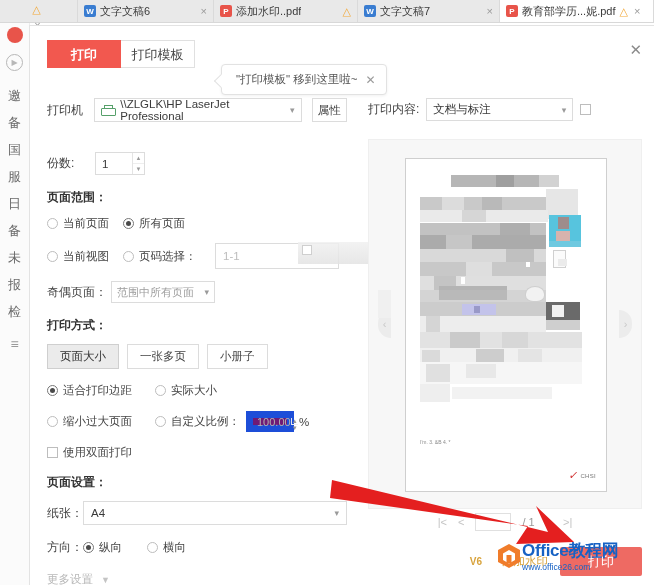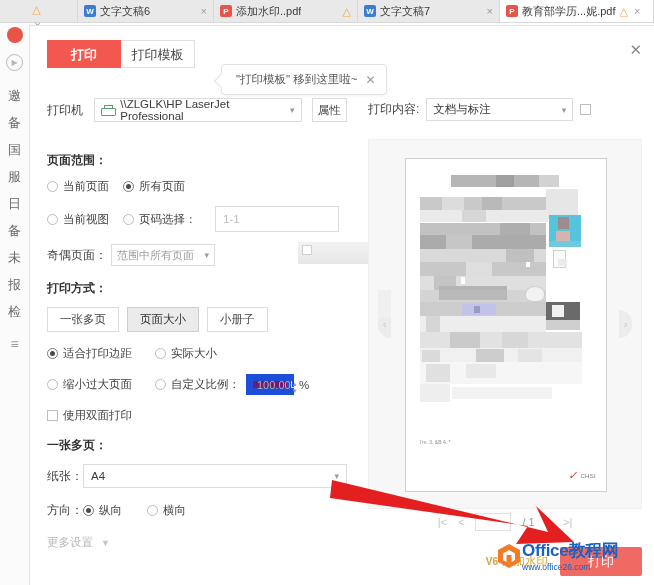--- a/index.html
+++ b/index.html
@@ -254,21 +254,21 @@
     display:flex; align-items:center; justify-content:center; gap:11px;
     color:#c4c4c4; font-size:11px;
   }
   .pager .pg-input {
     width:36px;height:18px;border:1px solid #e0e0e0;background:#fff;
   }
   .pg-sep { color:#9a9a9a; font-size:11px; }
 
   
   .bottom { position:absolute; left:338px; top:521px; width:274px; display:flex; align-items:center; justify-content:flex-end; gap:12px; }
-  .addwm { display:flex; align-items:center; gap:4px; color:#d8a33c; font-size:11.5px; }
+  .addwm { display:flex; align-items:center; gap:20px; color:#d8a33c; font-size:11.5px; }
   .vip {
     display:inline-flex; align-items:center; justify-content:center;
     color:#d8a33c; font-size:10px; font-weight:bold;
   }
   .printbtn {
     width:82px;height:29px; background:#ee6a63; color:#fff;
     display:flex;align-items:center;justify-content:center;
     font-size:13px; border-radius:2px;
   }
 
@@ -363,20 +363,30 @@
     <div class="row" style="margin-bottom:30px;">
       <span class="lbl" style="width:48px;">打印机</span>
       <div class="field printer-field">
         <span class="printer-icon"></span>
         <span>\\ZLGLK\HP LaserJet Professional</span>
         <span class="caret">▾</span>
       </div>
       <div class="prop-btn" style="margin-left:10px;">属性</div>
     </div>
 
+    <div class="row" style="margin-bottom:2px;">
+      <span class="lbl" style="width:48px;">份数:</span>
+      <div class="spin">
+        <span class="val">1</span>
+        <span class="arrows">
+          <i>▲</i>
+          <i>▼</i>
+        </span>
+      </div>
+    </div>
 
     <div class="sect">页面范围：</div>
     <div class="pagerange">
       <div class="line">
         <div class="radio c1">
           <span class="rdot"></span>
           <span>当前页面</span>
         </div>
         <div class="radio">
           <span class="rdot on"></span>
@@ -398,22 +408,22 @@
         <span class="lbl">奇偶页面：</span>
         <div class="oe-select" style="margin-left:4px;">
           <span>范围中所有页面</span>
           <span class="caret" style="margin-left:auto;color:#9a9a9a;font-size:9px;">▾</span>
         </div>
       </div>
     </div>
 
     <div class="sect">打印方式：</div>
     <div class="modebtns">
+      <div class="mbtn on">页面大小</div>
       <div class="mbtn">一张多页</div>
-      <div class="mbtn on">页面大小</div>
       <div class="mbtn">小册子</div>
     </div>
 
     <div class="fitrow">
       <div class="radio a">
         <span class="rdot on"></span>
         <span>适合打印边距</span>
       </div>
       <div class="radio">
         <span class="rdot"></span>
@@ -438,21 +448,21 @@
         </span>
       </div>
       <span class="pct">%</span>
     </div>
 
     <div class="check" style="margin-top:4px;">
       <span class="cbox"></span>
       <span>使用双面打印</span>
     </div>
 
-    <div class="sect">一张多页：</div>
+    <div class="sect">页面设置：</div>
     <div class="row" style="margin-bottom:14px;">
       <span class="lbl" style="width:36px;font-family:Liberation Serif, serif;">纸张：</span>
       <div class="paper-select">
         <span>A4</span>
         <span class="caret">▾</span>
       </div>
     </div>
 
     <div class="row">
       <span class="lbl" style="width:36px;text-align:center;">方向：</span>

